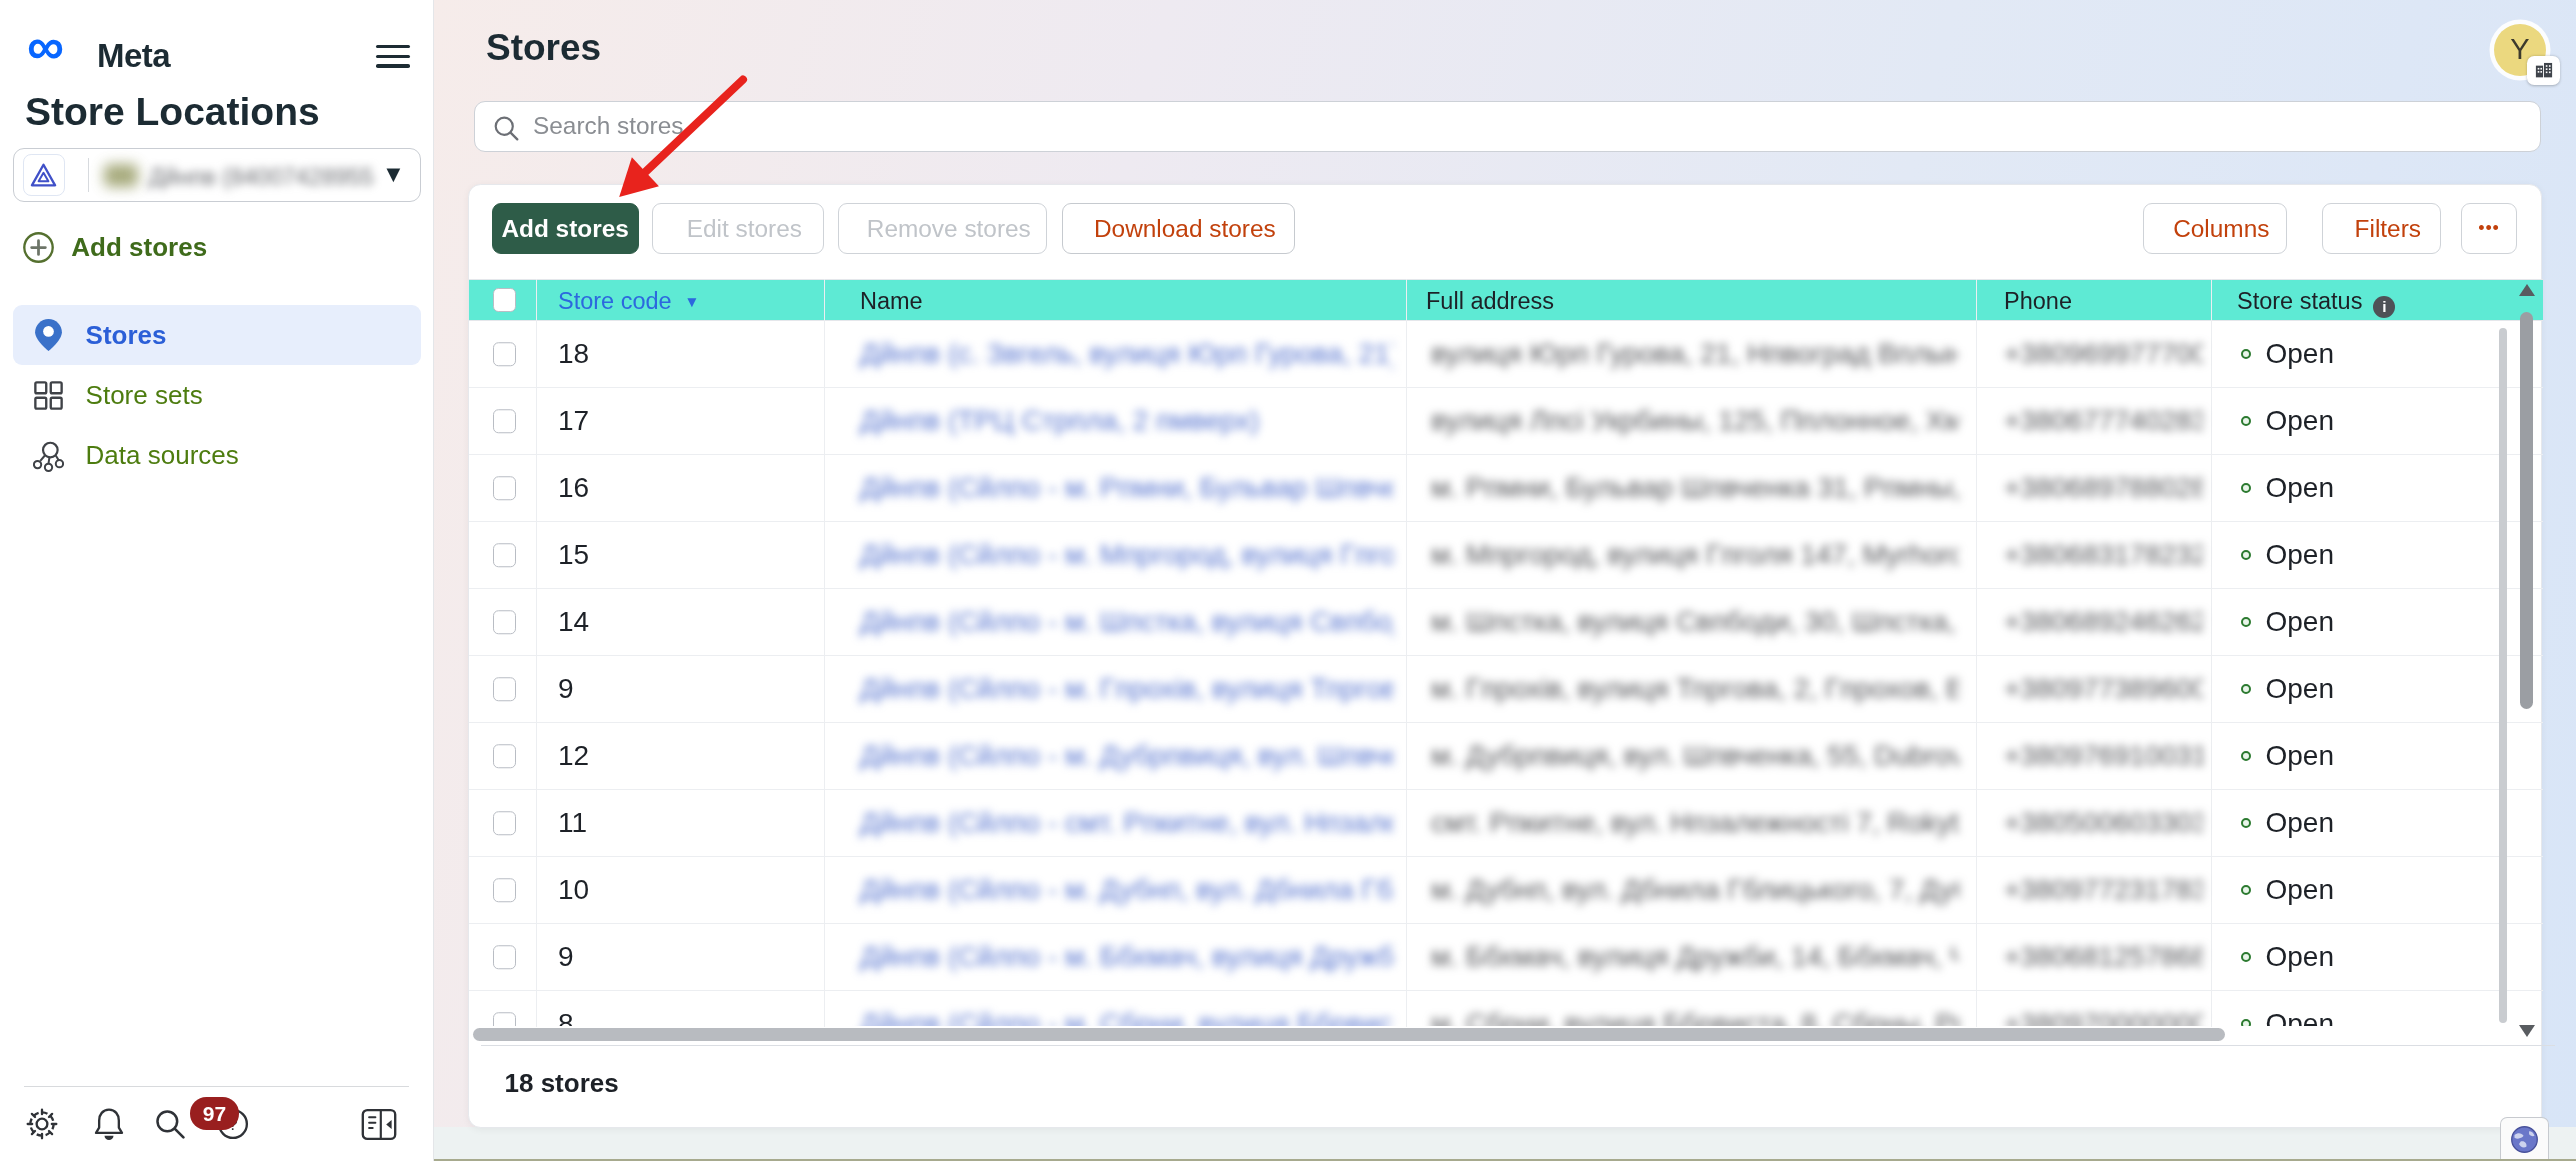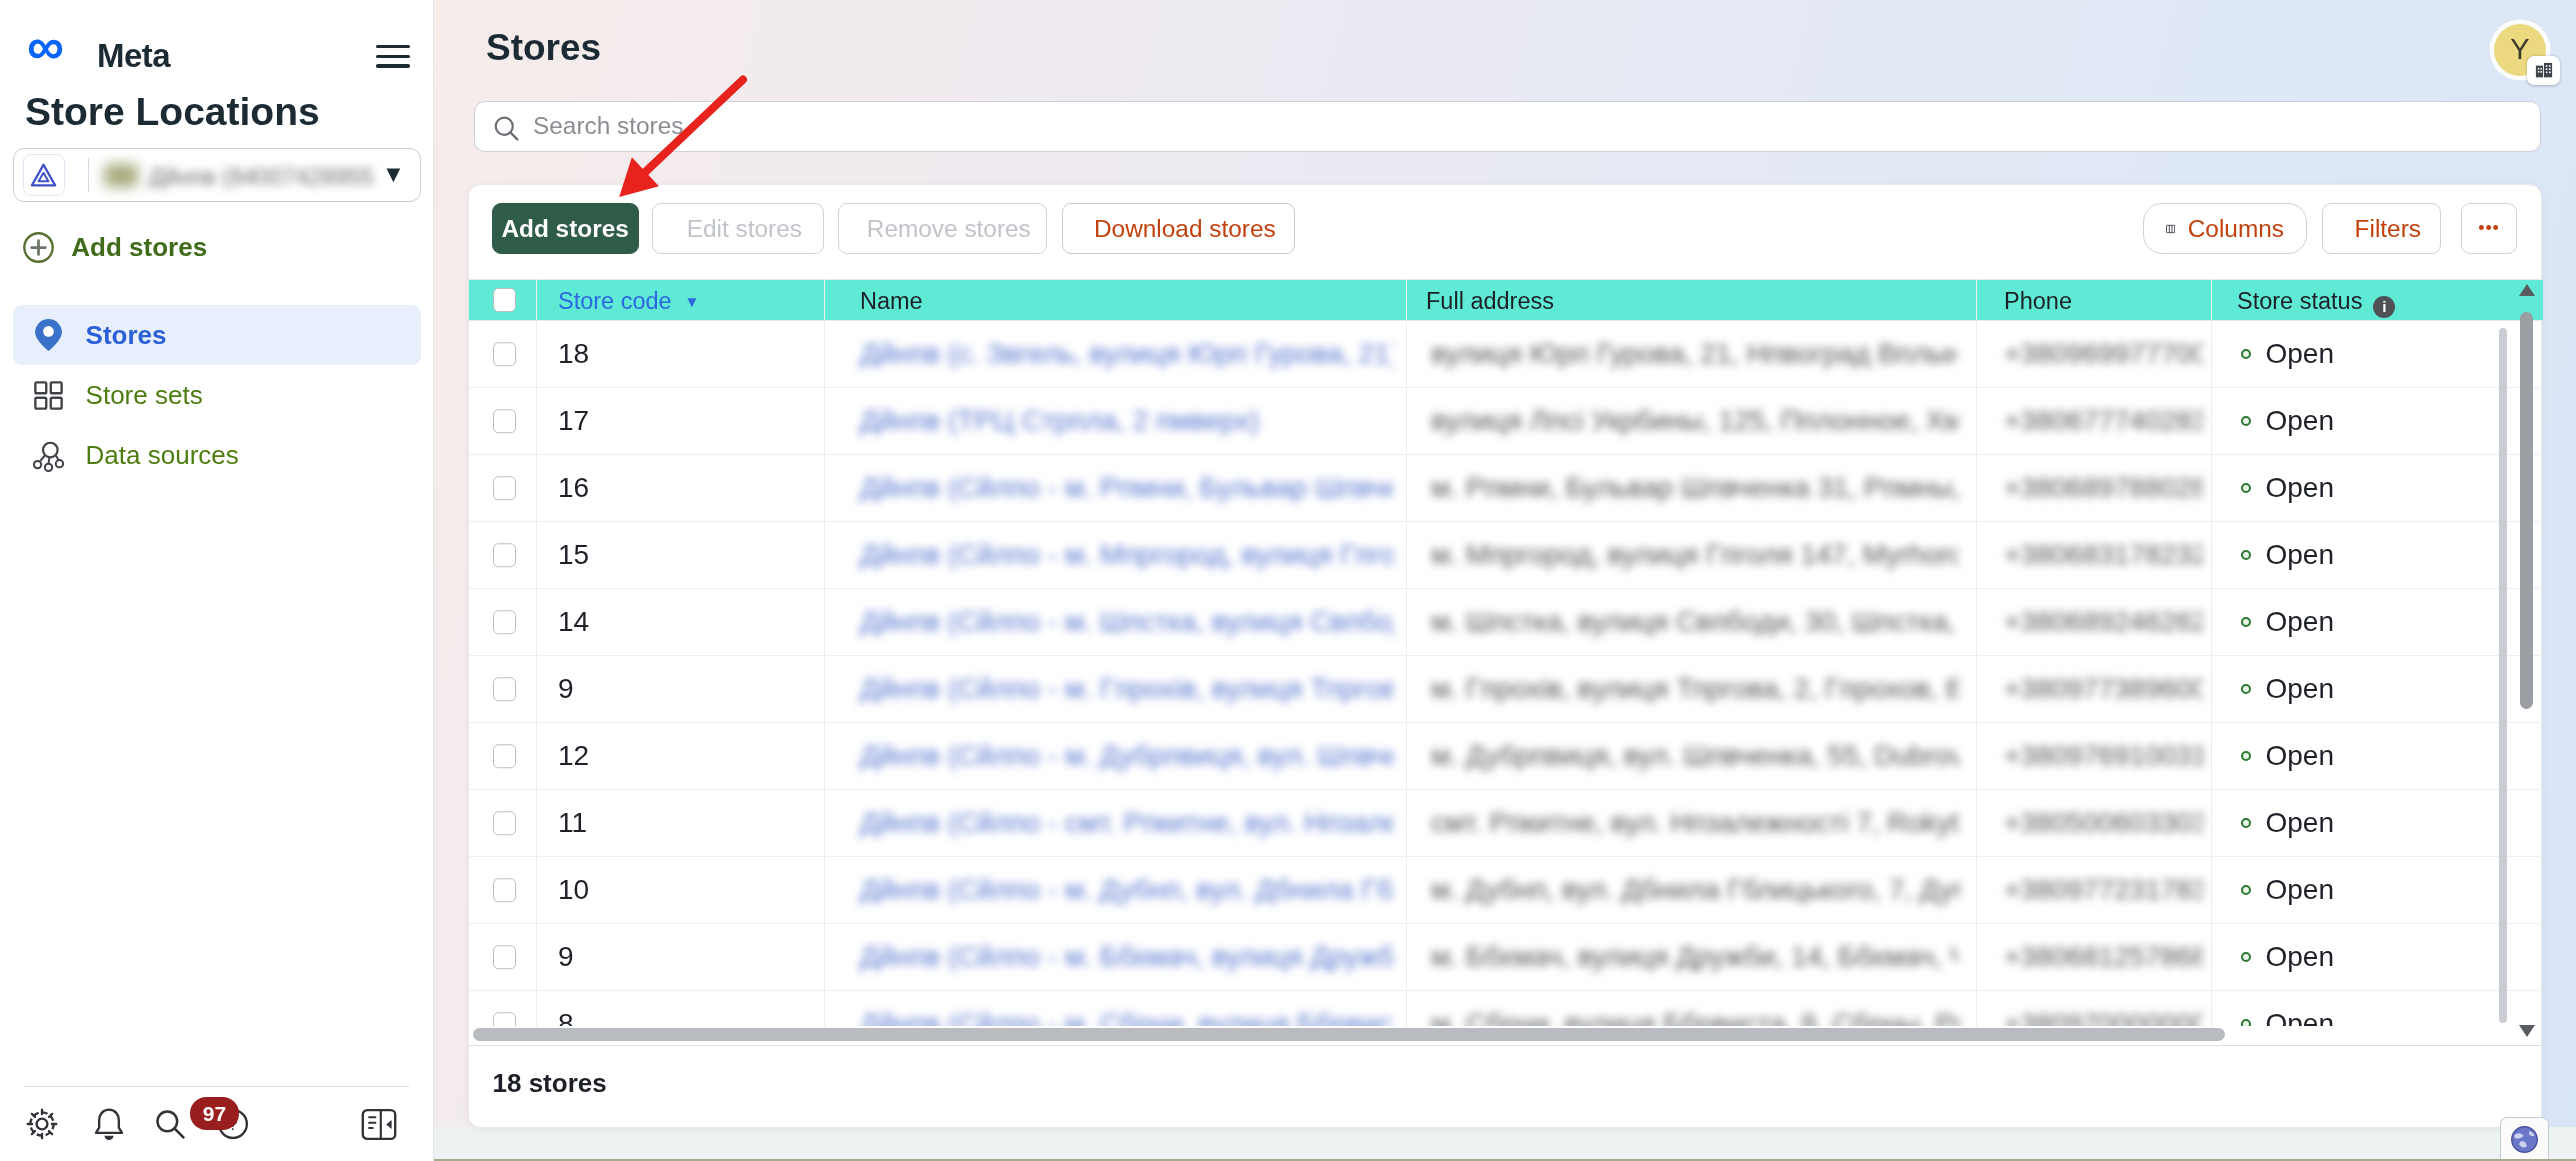--- a/index.html
+++ b/index.html
@@ -82,21 +82,21 @@
 
   .vscroll-inner { position:absolute; left:2030px; top:143px; width:8.1px; height:695px; background:#c9ccd0; border-radius:4.5px; cursor:pointer; }
   .vscroll-outer { position:absolute; left:2048px; top:94px; width:22px; height:766px; }
   .vs-arrow { position:absolute; left:1.8px; width:0; height:0; border-left:8.1px solid transparent; border-right:8.1px solid transparent; cursor:pointer; }
   .vs-up { top:5.4px; border-bottom:12.6px solid #595c60; }
   .vs-down { top:746px; border-top:12.6px solid #595c60; }
   .vs-thumb { position:absolute; left:2.7px; top:33px; width:13.5px; height:397px; background:#9b9ea3; border-radius:7.2px; cursor:grab; }
   .hscroll { position:absolute; left:0; top:842px; width:2074px; height:15.4px; }
   .hs-thumb { position:absolute; left:3.6px; top:0.9px; width:1752px; height:13.5px; background:#b8bbc0; border-radius:7.2px; cursor:grab; }
 
-  .card-footer { position:absolute; left:0; top:860px; width:2074px; height:84px; border-top:0.9px solid #dbdee3; }
+  .card-footer { position:absolute; left:12px; top:860px; width:2074px; height:84px; border-top:0.9px solid #dbdee3; }
   .summary { position:absolute; left:23.5px; top:22px; font-size:26px; font-weight:bold; color:#1d2127; }
 
   .arrow-svg { position:absolute; left:0; top:0; width:2142px; height:1162px; pointer-events:none; z-index:8; }
 
   .globe-widget { position:absolute; left:2066px; top:1117px; width:49px; height:44px; background:#fbfbfb; border:1.8px solid #c7cacf; border-bottom:none; border-radius:7.2px 7.2px 0 0; display:flex; align-items:center; justify-content:center; cursor:pointer; }
 </style>
 </head>
 <body>
 
 <div id="app">
@@ -254,21 +254,21 @@
           </svg>
         <span>Remove stores</span>
       </button>
       <button class="btn" style="left:593px; width:233px; border-color:#c6cacf;">
         <svg width="22" height="25" viewBox="0 0 24 28">
             <path d="M12 2 V16 M6.5 10.5 L12 16 L17.5 10.5" fill="none" stroke="#1d2127" stroke-width="2.4" stroke-linecap="round" stroke-linejoin="round"></path>
             <path d="M2 19 V25 H22 V19" fill="none" stroke="#1d2127" stroke-width="2.4" stroke-linecap="round"></path>
           </svg>
         <span>Download stores</span>
       </button>
-      <button class="btn" style="left:1674px; width:164px;border-radius:19px;">
+      <button class="btn" style="left:1674px; width:144px;">
         <svg width="23.5" height="22" viewBox="0 0 26 24">
             <rect x="1.5" y="1.5" width="23" height="21" rx="2" fill="none" stroke="#1d2127" stroke-width="2.2"></rect>
             <line x1="9.5" y1="1.5" x2="9.5" y2="22.5" stroke="#1d2127" stroke-width="2.2"></line>
             <line x1="17" y1="1.5" x2="17" y2="22.5" stroke="#1d2127" stroke-width="2.2"></line>
           </svg>
         <span>Columns</span>
       </button>
       <button class="btn" style="left:1853px; width:119px;">
         <svg width="23.5" height="22" viewBox="0 0 26 24">
             <line x1="1" y1="7" x2="25" y2="7" stroke="#1d2127" stroke-width="2.2"></line>

